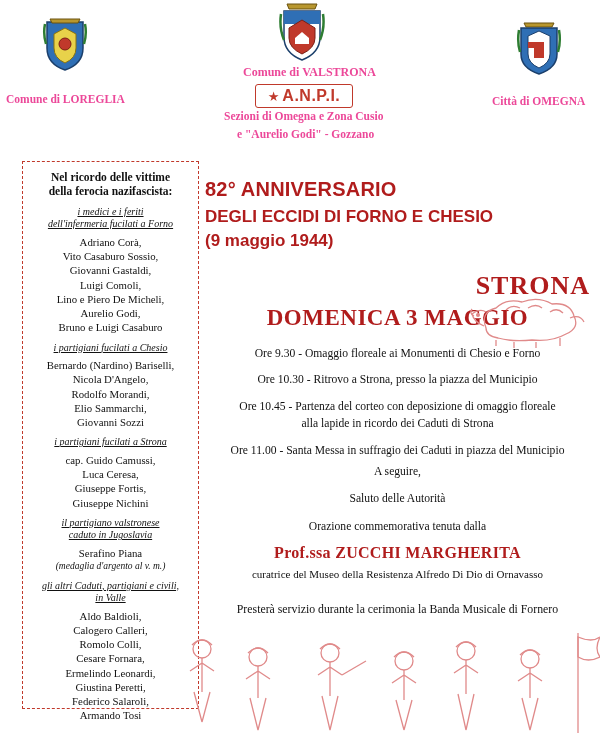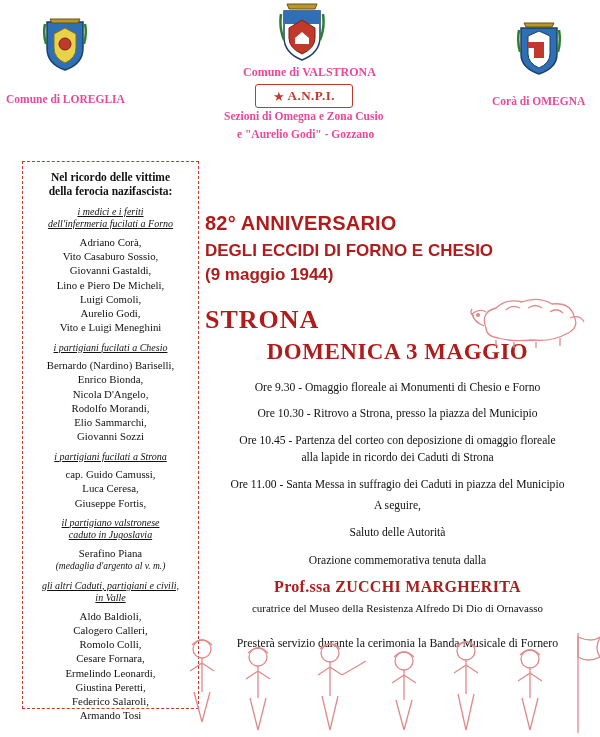--- a/index.html
+++ b/index.html
@@ -45,22 +45,22 @@
     border:1.5px solid #c0392b;
     border-radius:3px;
     background:#fff;
     display:flex;align-items:center;justify-content:center;
     overflow:hidden;
   }
   .anpi .star{
     color:#c0392b;font-size:13px;line-height:1;margin-right:3px;
   }
   .anpi .anpi-text{
-    color:#c0392b;font-weight:bold;font-size:13px;letter-spacing:.5px;
-    font-family:Liberation Serif, serif;
+    color:#c0392b;font-weight:bold;font-size:16px;letter-spacing:.5px;
+    font-family:Liberation Sans, sans-serif;
   }
   .anpi-sub1{
     position:absolute;left:224px;top:110px;font-size:11.5px;font-weight:bold;
   }
   .anpi-sub2{
     position:absolute;left:237px;top:128px;font-size:11.5px;font-weight:bold;
   }
 
   
   .left-box{
@@ -94,39 +94,38 @@
   .lb-sub{
     font-size:9.5px;
     font-style:italic;
   }
 
   
   .right{
     position:absolute;
     left:205px;top:176px;
     width:385px;
-    margin-top:34px;
   }
   .title1{
     font-family:"Liberation Sans", sans-serif;
     font-weight:bold;
     color:#b01c1c;
     font-size:20px;
     line-height:1.35;
     letter-spacing:.2px;
   }
   .title2{
     font-family:"Liberation Sans", sans-serif;
     font-weight:bold;
     color:#b01c1c;
     font-size:17px;
     margin-top:4px;
   }
   .strona{
-    text-align:left;
+    text-align:right;
     color:#b01c1c;
     font-weight:bold;
     font-size:26px;
     letter-spacing:1px;
     margin-top:20px;
     font-family:"Liberation Serif", serif;
   }
   .domenica{
     text-align:center;
     color:#b01c1c;
@@ -212,62 +211,62 @@
   <div class="crest crest-right">
     <svg viewBox="0 0 46 54" width="46" height="54">
       <path d="M8 1 H38 L36 5 H10 Z" fill="#b8972f" stroke="#6b5310" stroke-width="1"></path>
       <path d="M5 6 H41 V32 Q41 46 23 52 Q5 46 5 32 Z" fill="#2f6fb5" stroke="#1b3f6b" stroke-width="1.5"></path>
       <path d="M12 14 L23 9 L34 14 L34 32 Q34 41 23 46 Q12 41 12 32 Z" fill="#ffffff" stroke="#1b3f6b" stroke-width="1"></path>
       <path d="M18 20 h10 v6 h6 v-0 h-6 v10 h-10 v-10 h-6 v-6 h6 z" fill="#c0392b"></path>
       <path d="M3 8 Q1 20 4 30" stroke="#2e7d32" stroke-width="2.5" fill="none"></path>
       <path d="M43 8 Q45 20 42 30" stroke="#2e7d32" stroke-width="2.5" fill="none"></path>
     </svg>
   </div>
-  <div class="crest-caption cap-right">Corà di OMEGNA</div>
+  <div class="crest-caption cap-right">Città di OMEGNA</div>
 </div>
 
 <div class="left-box">
   <div class="lb-title">
     <div>Nel ricordo delle vittime</div>
     <div>della ferocia nazifascista:</div>
   </div>
 
   <div class="lb-section">
     <div class="u">i medici e i feriti</div>
     <div class="u">dell'infermeria fucilati a Forno</div>
   </div>
   <div class="lb-names">
     <div>Adriano Corà,</div>
     <div>Vito Casaburo Sossio,</div>
     <div>Giovanni Gastaldi,</div>
+    <div>Luigi Comoli,</div>
     <div>Lino e Piero De Micheli,</div>
-    <div>Luigi Comoli,</div>
     <div>Aurelio Godi,</div>
-    <div>Vito e Luigi Meneghini</div>
+    <div>Bruno e Luigi Casaburo</div>
   </div>
 
   <div class="lb-section">
     <div class="u">i partigiani fucilati a Chesio</div>
   </div>
   <div class="lb-names">
     <div>Bernardo (Nardino) Bariselli,</div>
-    <div>Enrico Bionda,</div>
     <div>Nicola D'Angelo,</div>
     <div>Rodolfo Morandi,</div>
     <div>Elio Sammarchi,</div>
     <div>Giovanni Sozzi</div>
   </div>
 
   <div class="lb-section">
     <div class="u">i partigiani fucilati a Strona</div>
   </div>
   <div class="lb-names">
     <div>cap. Guido Camussi,</div>
     <div>Luca Ceresa,</div>
     <div>Giuseppe Fortis,</div>
+    <div>Giuseppe Nichini</div>
   </div>
 
   <div class="lb-section">
     <div class="u">il partigiano valstronese</div>
     <div class="u">caduto in Jugoslavia</div>
   </div>
   <div class="lb-names">
     <div>Serafino Piana</div>
     <div class="lb-sub">(medaglia d'argento al v. m.)</div>
   </div>

